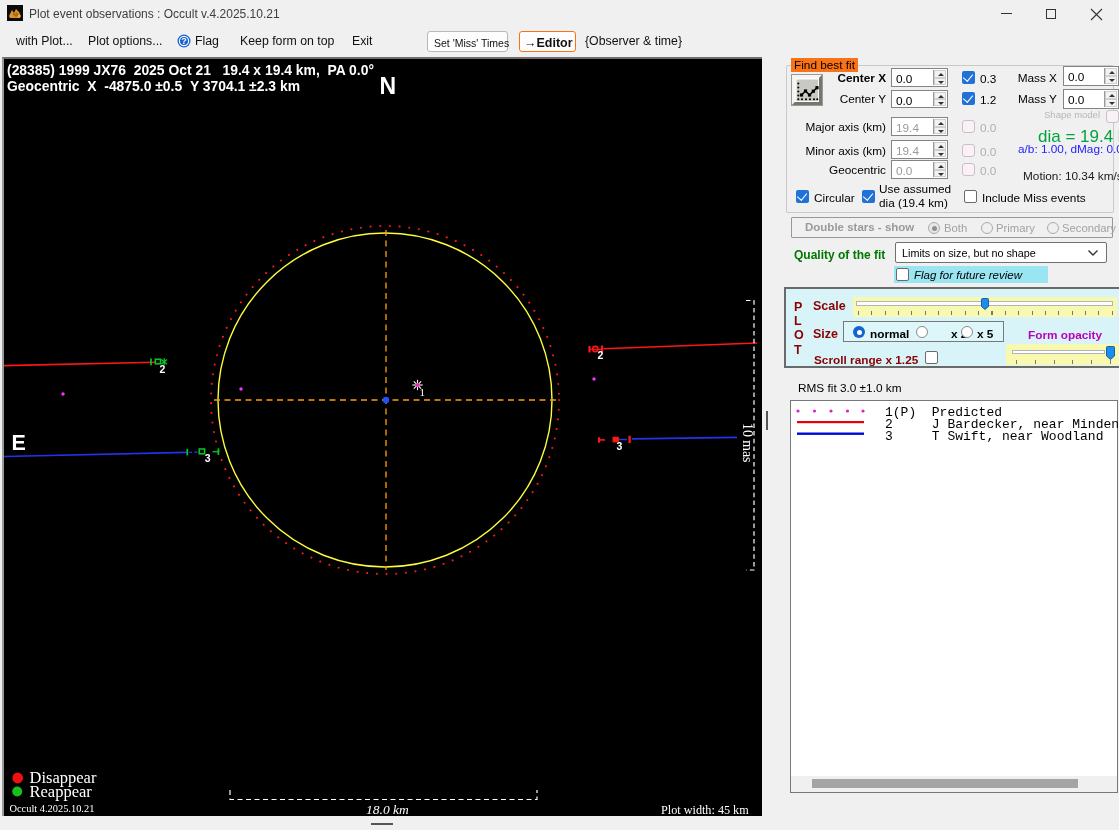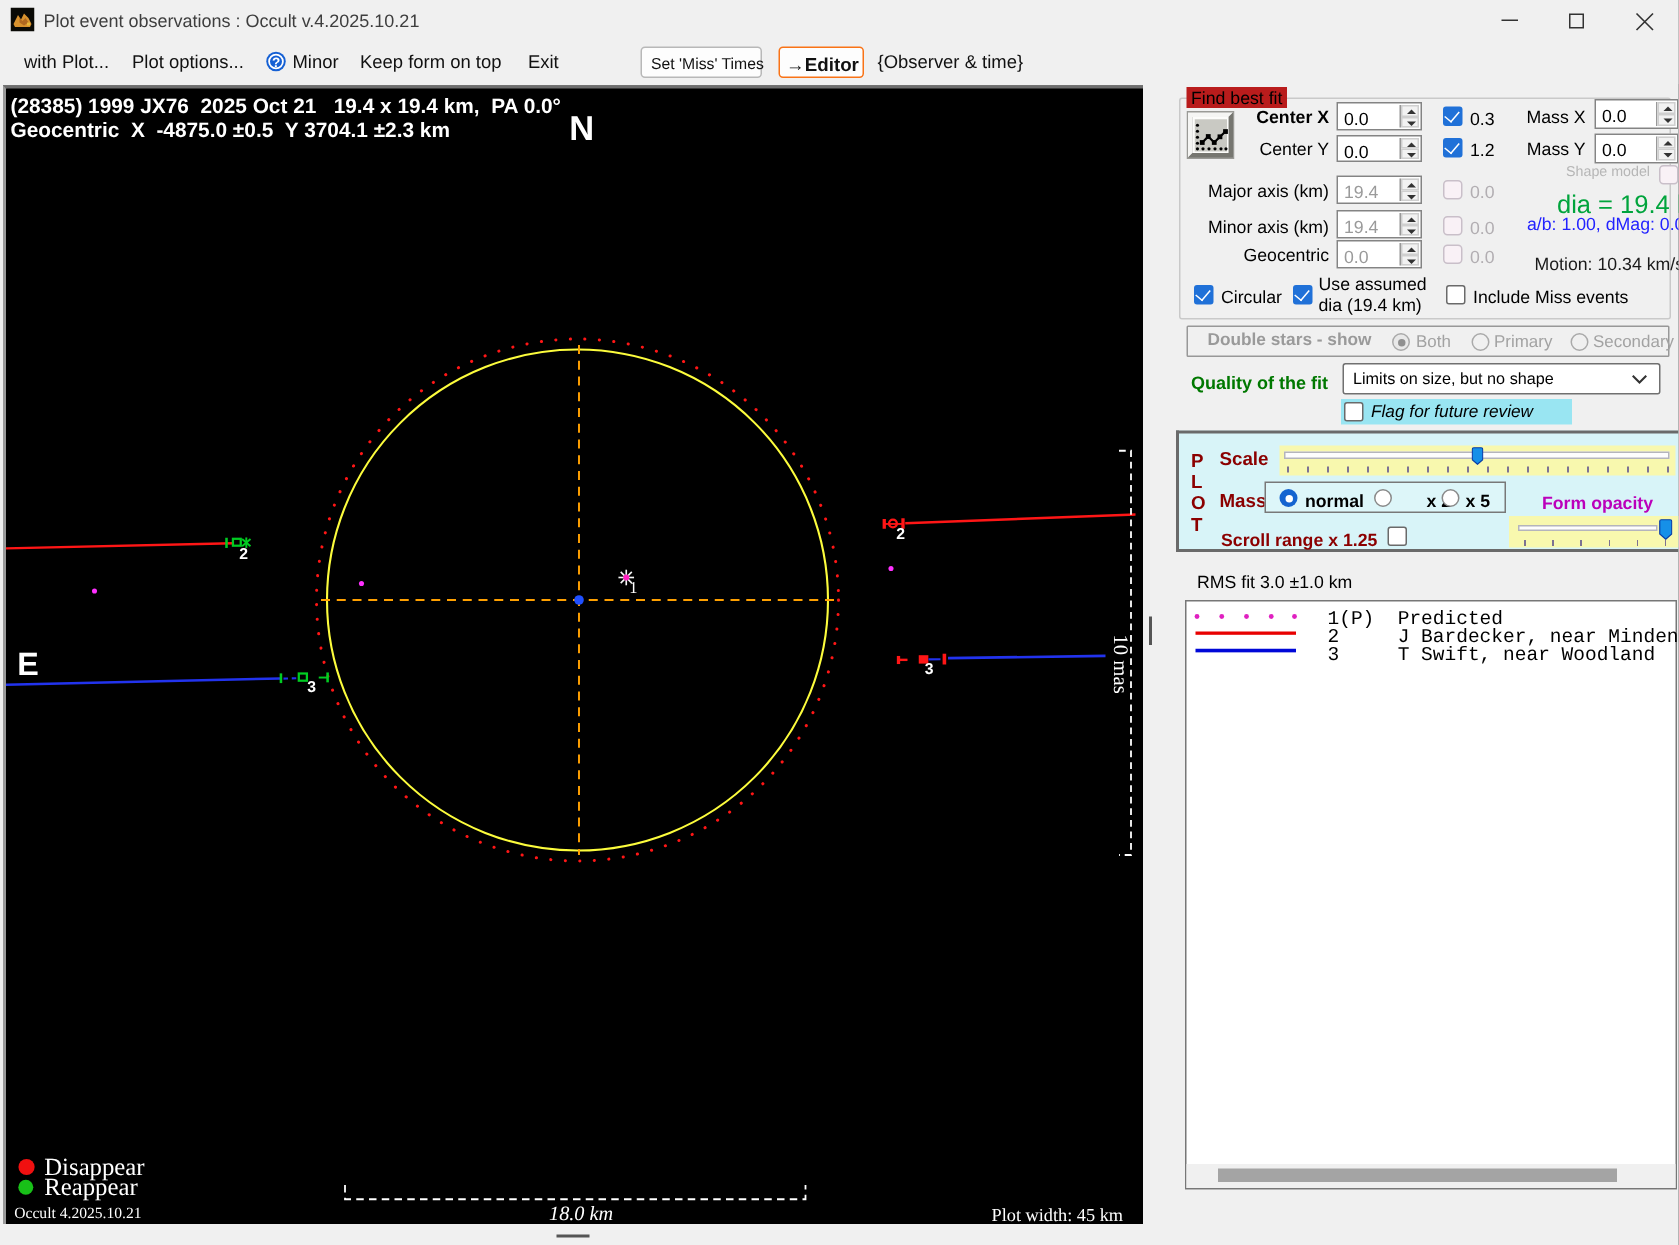--- a/index.html
+++ b/index.html
@@ -42,21 +42,21 @@
 </div>
 
 <div class="abs" style="left:0;top:28px;width:1119px;height:28px;background:#f0f0f0;font-size:12.3px;color:#111;">
   <div class="lbl" style="left:16px;top:6px;">with Plot...</div>
   <div class="lbl" style="left:88px;top:6px;">Plot options...</div>
   <svg class="abs" style="left:177px;top:6px;" width="14" height="14">
     <circle cx="7" cy="7" r="6.5" fill="#1560d4"></circle>
     <circle cx="7" cy="7" r="4.6" fill="none" stroke="#fff" stroke-width="1.2"></circle>
     <text x="7" y="10.4" font-size="9" font-weight="bold" fill="#fff" text-anchor="middle">?</text>
   </svg>
-  <div class="lbl" style="left:195px;top:6px;">Minor</div>
+  <div class="lbl" style="left:195px;top:6px;">Flag</div>
   <div class="lbl" style="left:240px;top:6px;">Keep form on top</div>
   <div class="lbl" style="left:352px;top:6px;">Exit</div>
   <div class="abs" style="left:427px;top:3px;width:81px;height:21px;background:#fdfdfd;border:1px solid #b8b8b8;border-radius:3px;">
     <div class="lbl" style="left:6px;top:4.5px;font-size:10.5px;">Set 'Miss' Times</div>
   </div>
   <div class="abs" style="left:519px;top:3px;width:57px;height:21px;background:#fdfdfd;border:1px solid #f97316;border-radius:3px;">
     <div class="lbl" style="left:4px;top:4px;font-size:12.5px;font-weight:bold;">→Editor</div>
   </div>
   <div class="lbl" style="left:585px;top:6px;">{Observer &amp; time}</div>
 </div>
@@ -132,21 +132,21 @@
   <text x="5.5" y="753" font-family="Liberation Serif, serif" font-size="10.4" fill="#fff">Occult 4.2025.10.21</text>
 
   <path d="M226 731 L226 740.5 L533 740.5 L533 731" fill="none" stroke="#fff" stroke-width="1.2" stroke-dasharray="5 3.5"></path>
   <text x="362" y="754.5" font-family="Liberation Serif, serif" font-size="13.5" font-style="italic" fill="#fff">18.0 km</text>
   <text x="657" y="755" font-family="Liberation Serif, serif" font-size="12.2" fill="#fff">Plot width: 45 km</text>
 </svg>
 <div class="abs" style="left:371px;top:823px;width:22px;height:2px;background:#555;"></div>
 <div class="abs" style="left:766px;top:411px;width:2px;height:19px;background:#555;"></div>
 
 <div class="abs" style="left:786px;top:65px;width:328px;height:148px;border:1px solid #c9c9c9;border-radius:2px;"></div>
-<div class="lbl" style="left:791px;top:58px;font-size:11.8px;background:#b91c1c;padding:0 3px;">Find best fit</div>
+<div class="lbl" style="left:791px;top:58px;font-size:11.8px;background:#f97316;padding:0 3px;">Find best fit</div>
 
 <div class="abs" style="left:791px;top:74px;width:32px;height:32px;">
   <svg width="32" height="32">
     <rect x="0" y="0" width="32" height="32" fill="#9a9a96"></rect>
     <path d="M1 31 L1 1 L31 1 L28 4 L4 4 L4 28 Z" fill="#f5f5f3"></path>
     <path d="M31 1 L31 31 L1 31 L4 28 L28 28 L28 4 Z" fill="#767670"></path>
     <rect x="4" y="4" width="24" height="24" fill="#fcfcfa"></rect>
     <rect x="5.5" y="5.5" width="21.5" height="21.5" fill="#c9c9c3"></rect>
     <g fill="#000">
       <circle cx="7.3" cy="9.5" r="1.05"></circle>
@@ -279,21 +279,21 @@
 <div class="abs" style="left:784px;top:287px;width:335px;height:81px;background:#d8f4f8;border:2px solid #6a6a6a;border-right:none;"></div>
 <div class="lbl" style="left:794px;top:300px;font-size:12.5px;font-weight:bold;color:#8b0000;line-height:14.2px;">P<br>L<br>O<br>T</div>
 <div class="lbl" style="left:813px;top:299px;font-size:12.5px;font-weight:bold;color:#8b0000;">Scale</div>
 <div class="abs" style="left:853px;top:297px;width:264px;height:19.5px;background:#f8f8ae;">
   <div class="abs" style="left:3px;top:4px;width:257px;height:5px;background:#fdfdfd;border:1px solid #b4b4bc;"></div>
   <div class="abs" style="left:5px;top:14px;width:256px;height:4px;background:repeating-linear-gradient(90deg,#7d7292 0,#7d7292 1px,transparent 1px,transparent 13.35px);"></div>
 </div>
 <svg class="abs" style="left:981px;top:298px;" width="8" height="12">
     <path d="M0.5 1.5 Q0.5 0.5 1.5 0.5 L6.5 0.5 Q7.5 0.5 7.5 1.5 L7.5 8.5 L4 11.5 L0.5 8.5 Z" fill="#1690e8" stroke="#0a3ea8" stroke-width="0.8"></path>
   </svg>
-<div class="lbl" style="left:813px;top:327px;font-size:12.5px;font-weight:bold;color:#8b0000;">Mass</div>
+<div class="lbl" style="left:813px;top:327px;font-size:12.5px;font-weight:bold;color:#8b0000;">Size</div>
 <div class="abs" style="left:843px;top:321px;width:161px;height:21px;border:1.5px solid #787878;background:#ddf6f9;"></div>
 <div class="abs" style="left:853px;top:326px;width:12px;height:12px;border-radius:50%;background:#1464d0;"></div>
 <div class="abs" style="left:856.5px;top:329.5px;width:5px;height:5px;border-radius:50%;background:#fff;"></div>
 <div class="lbl" style="left:870px;top:326.5px;font-size:11.8px;font-weight:bold;">normal</div>
 <div class="radio" style="left:916px;top:326px;"></div>
 <div class="lbl" style="left:932px;top:326.5px;font-size:11.8px;font-weight:bold;margin-left:19px;">x 2</div>
 <div class="radio" style="left:961px;top:326px;"></div>
 <div class="lbl" style="left:977px;top:326.5px;font-size:11.8px;font-weight:bold;">x 5</div>
 <div class="lbl" style="left:1028px;top:327.5px;font-size:11.8px;font-weight:bold;color:#bb00bb;">Form opacity</div>
 <div class="lbl" style="left:814px;top:352.5px;font-size:11.8px;font-weight:bold;color:#8b0000;">Scroll range x 1.25</div>

